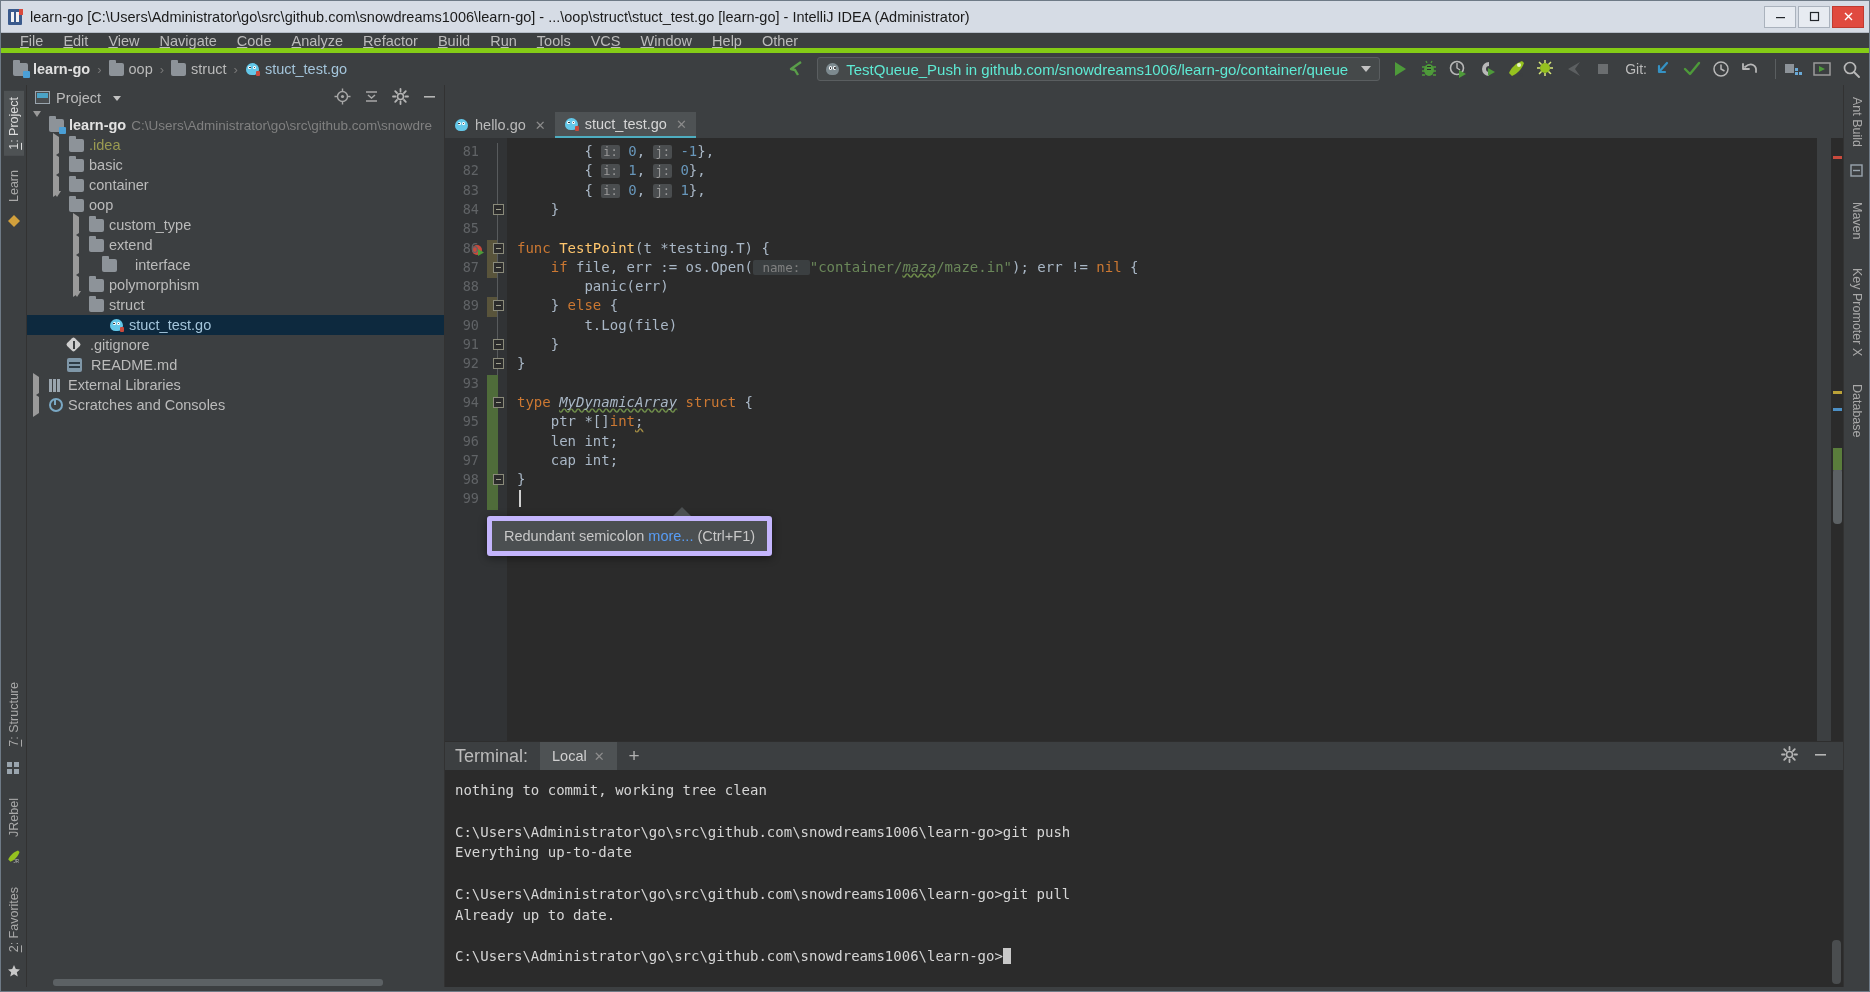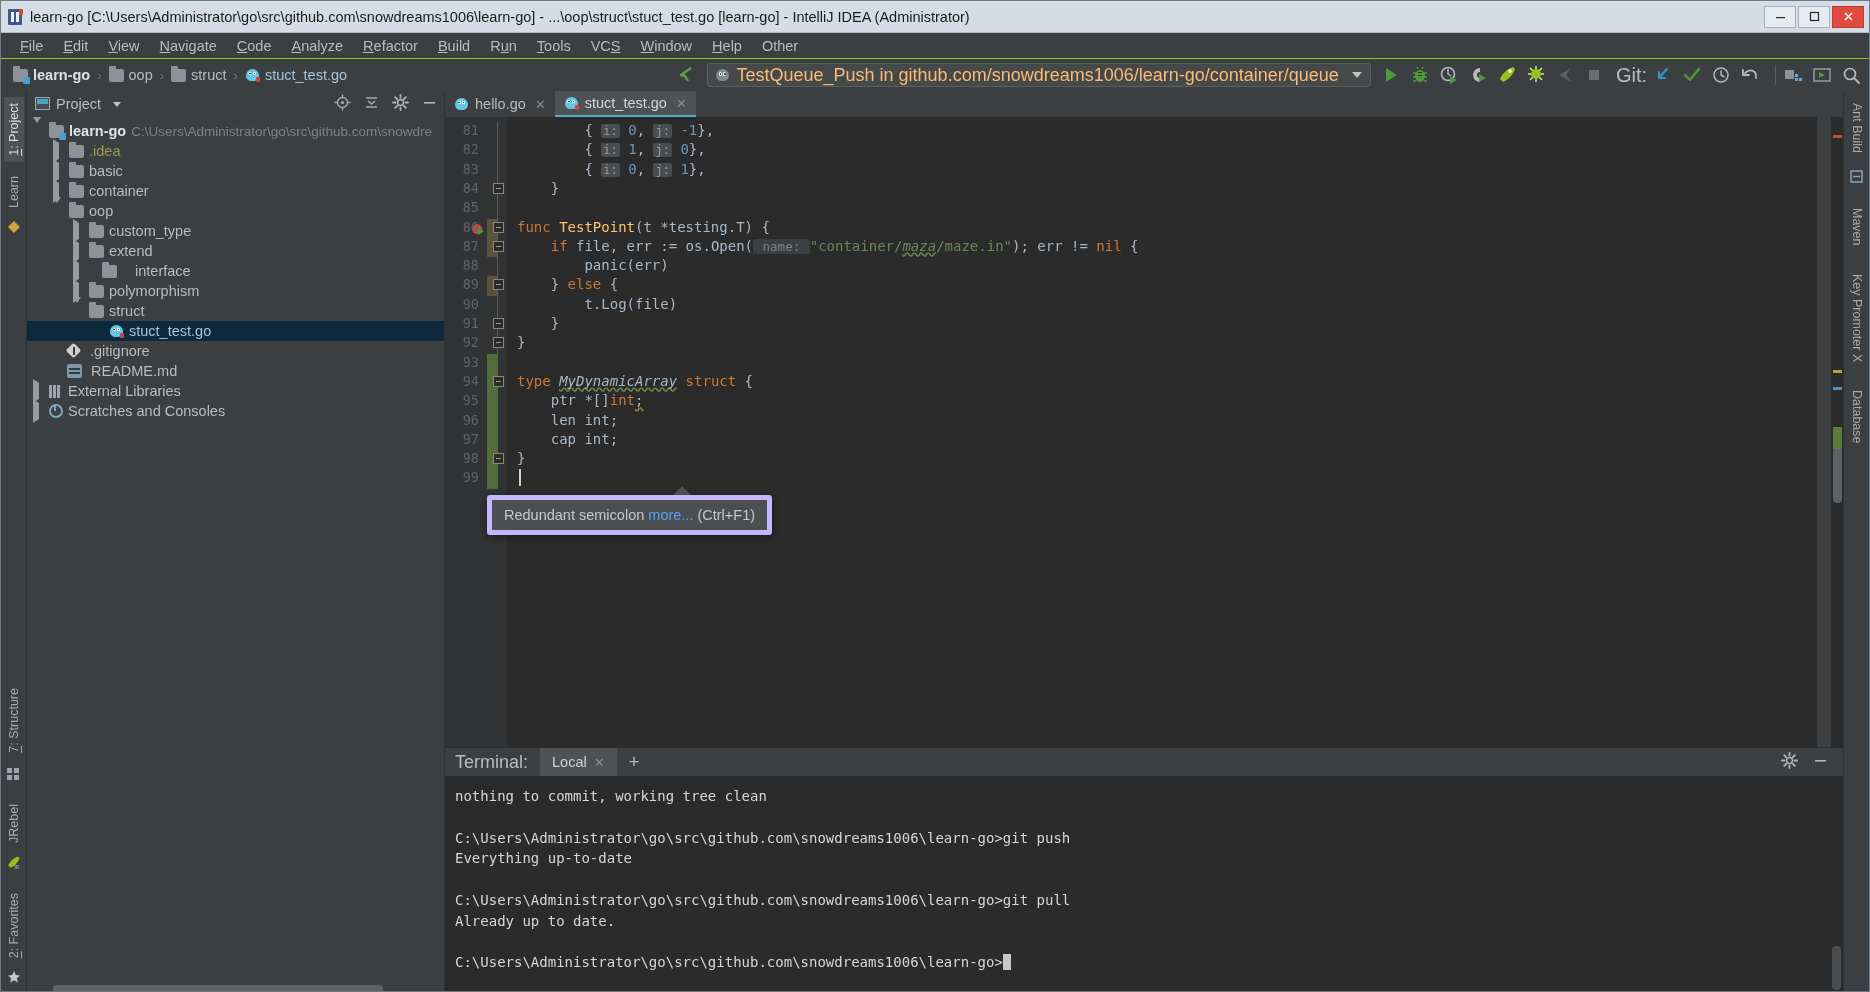--- a/index.html
+++ b/index.html
@@ -25,22 +25,22 @@
   .title-ico .b2{position:absolute;left:3px;top:3px;width:3px;height:10px;background:#f3f3f3;}
   .title-ico .b3{position:absolute;left:8px;top:3px;width:3px;height:10px;background:#f3f3f3;}
   .title-ico .b4{position:absolute;left:11px;top:0px;width:4px;height:6px;background:#d94a3d;}
   .title-text { color:#1b1b1b; font-size:14.5px; white-space:nowrap; overflow:hidden; }
   .win-btns { margin-left:auto; display:flex; gap:2px; padding-right:3px; }
   .win-btn { width:32px; height:22px; background:#e7ebf1; border:1px solid #aab2bd;
              display:flex; align-items:center; justify-content:center; color:#22262b; font-size:12px;}
   .win-btn.close { background:#e04a3f; border-color:#c03a30; color:#fff; }
 
   
-  .menubar { height:26px; background:#3c3f41; display:flex; align-items:center;
-             padding-left:10px; gap:2px; border-bottom:1px solid #84cc16;}
+  .menubar { height:20px; background:#3c3f41; display:flex; align-items:center;
+             padding-left:10px; gap:2px; border-bottom:5px solid #84cc16;}
   .menuitem { padding:3px 9px; font-size:14.5px; color:#bbbbbb; cursor:default;
               white-space:nowrap;}
   .menuitem u { text-decoration:underline; }
 
   
   .navbar { height:32px; background:#3c3f41; display:flex; align-items:center;
             padding-left:8px; gap:0px; }
   .crumb { display:flex; align-items:center; gap:5px; padding:2px 4px; white-space:nowrap;}
   .crumb-sep { color:#777; margin:0 3px; font-size:13px; }
   .crumb-label { font-size:14.5px; color:#bbbbbb; }
@@ -60,25 +60,25 @@
   .go-ico .p1{position:absolute;left:4.3px;top:5px;width:1.5px;height:1.8px;background:#222;border-radius:50%;}
   .go-ico .p2{position:absolute;left:8.8px;top:5px;width:1.5px;height:1.8px;background:#222;border-radius:50%;}
   .go-ico .red{position:absolute;right:0px;bottom:1px;width:4px;height:5px;background:#c94a3d;border-radius:1px;}
 
   .nav-back { margin-left:auto; margin-right:10px; }
   .run-config {
     display:flex; align-items:center; gap:7px;
     background:#45494a; border:1px solid #5a5e60; border-radius:3px;
     height:24px; padding:0 8px 0 7px; margin-right:10px;
   }
-  .run-config .txt { font-size:18px; color:#fdba74; white-space:nowrap; }
+  .run-config .txt { font-size:15px; color:#5eead4; white-space:nowrap; }
   .caret-d { width:0;height:0;border-left:5px solid transparent;border-right:5px solid transparent;border-top:6px solid #c2c2c2; margin-left:6px;}
   .tb-icons { display:flex; align-items:center; gap:9px; padding-right:8px;}
   .tb-ico { width:20px; height:20px; position:relative; }
-  .git-label { font-size:20px; color:#bbbbbb; margin:0 6px 0 4px;}
+  .git-label { font-size:14px; color:#bbbbbb; margin:0 6px 0 4px;}
   .vsep { width:1px; height:20px; background:#5a5e60; margin:0 7px;}
 
   
   .body { display:flex; height:calc(992px - 32px - 26px - 32px); }
 
   
   .vstrip { width:26px; background:#3c3f41; border-right:1px solid #323232;
             display:flex; flex-direction:column; align-items:center; padding-top:6px; }
   .vtab { writing-mode:vertical-rl; transform:rotate(180deg);
           font-size:12.5px; color:#a9a9a9; padding:6px 3px; white-space:nowrap;}
@@ -115,21 +115,21 @@
   .md-ico i{position:absolute;inset:0;background:#7f97a8;border-radius:2px;}
   .md-ico b{position:absolute;left:2px;top:4px;right:2px;height:2px;background:#2d3b45;box-shadow:0 4px 0 #2d3b45;}
 
   .lib-ico{width:14px;height:13px;position:relative;}
   .lib-ico i{position:absolute;top:0;width:3px;height:13px;background:#9aa5ae;}
   .scr-ico{width:14px;height:14px;position:relative;}
   .scr-ico i{position:absolute;inset:0;border:2px solid #7aa8c4;border-radius:50%;}
   .scr-ico b{position:absolute;left:5px;top:2px;width:2px;height:5px;background:#7aa8c4;}
 
   
-  .editor { flex:1; display:flex; flex-direction:column; background:#2b2b2b; min-width:0;}
+  .editor { flex:1; display:flex; flex-direction:column; background:#2b2b2b; min-width:0;margin-top:27px;}
   .tabbar { height:26px; background:#3c3f41; display:flex; align-items:flex-end; }
   .etab { height:26px; display:flex; align-items:center; gap:6px; padding:0 9px;
           font-size:14.5px; color:#bbbbbb; white-space:nowrap; }
   .etab.active { background:#4e5254; border-bottom:2px solid #4eadc0; color:#d6d6d6;}
   .etab .x { color:#8b8b8b; font-size:13px; margin-left:3px;}
 
   .edmain { flex:1; display:flex; position:relative; background:#2b2b2b; overflow:hidden;}
   .gutter { width:62px; background:#313335; position:relative; flex:0 0 auto;}
   .lnum { position:absolute; right:28px; font-family:"DejaVu Sans Mono", monospace;
           font-size:13.5px; color:#606366; text-align:right; }

